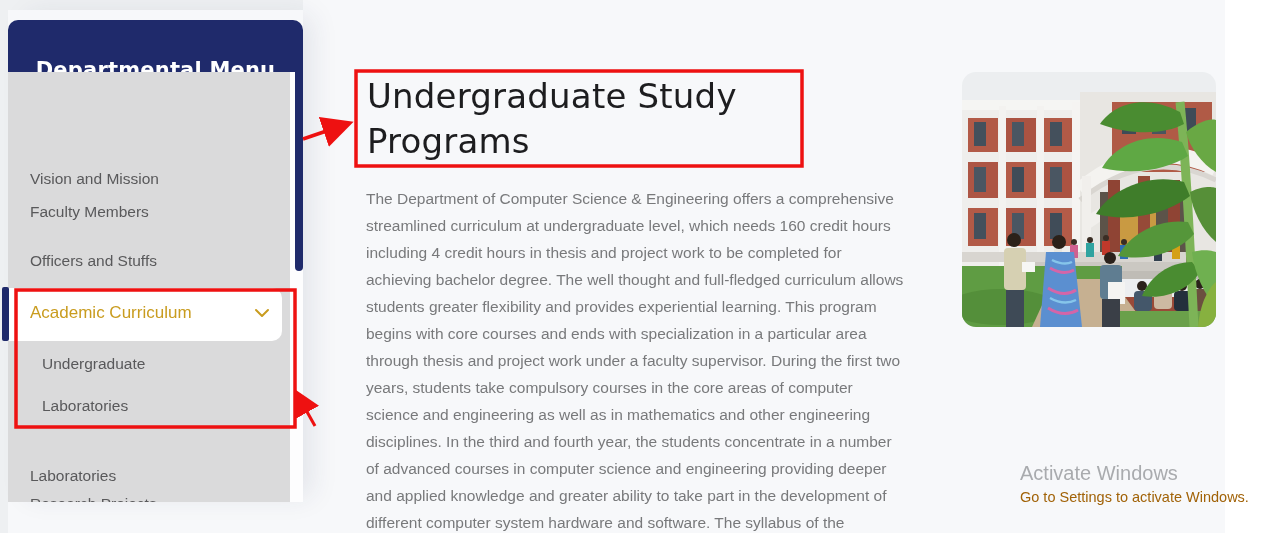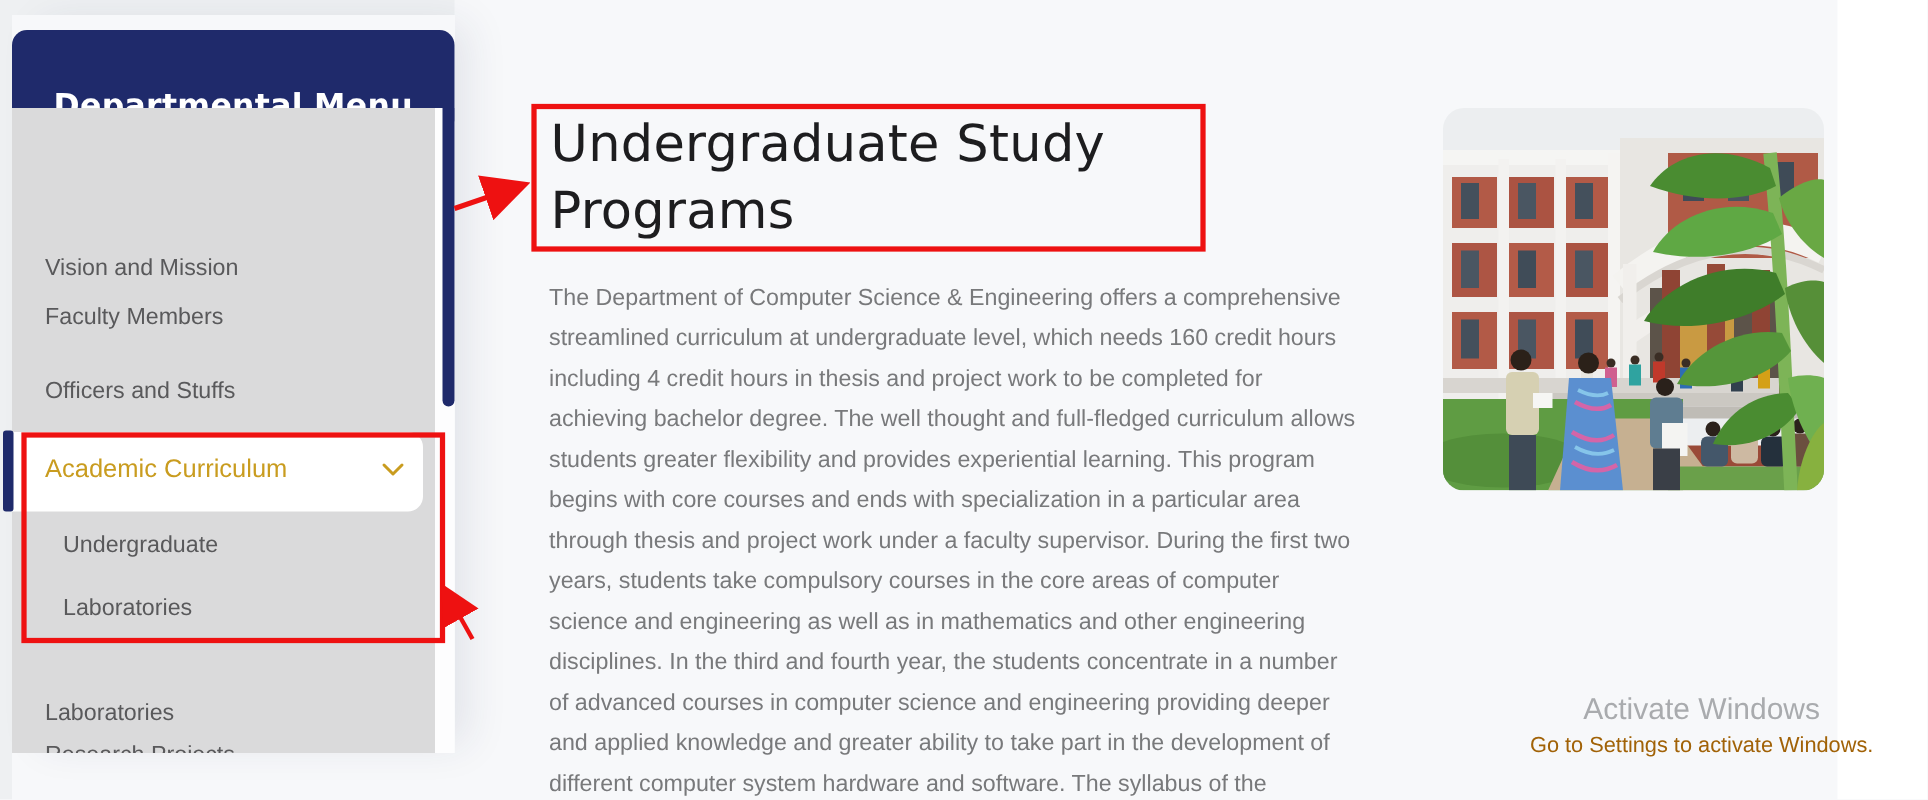--- a/index.html
+++ b/index.html
@@ -31,21 +31,21 @@
   
   .main-heading { position:absolute; left:367px; top:74px; width:440px;
                   font-family:"DejaVu Sans",sans-serif; font-weight:normal; font-size:34px; line-height:45px;
                   color:#1d1d1f; white-space:pre-line; letter-spacing:.2px; }
   .main-paragraph { position:absolute; left:366px; top:185px; width:575px;
                     font-size:15.5px; line-height:27px; color:#78797b; white-space:pre-line; }
 
   .campus-photo { position:absolute; left:962px; top:72px; width:254px; height:255px;
                   border-radius:14px; overflow:hidden; }
 
-  .watermark { position:absolute; left:1020px; top:460px; color:#a9abae;text-align:center; }
+  .watermark { position:absolute; left:1020px; top:460px; color:#a9abae; }
   .watermark .wm1 { font-size:20px; line-height:26px; font-family:"Liberation Sans",sans-serif; }
   .watermark .wm2 { font-size:14.5px; line-height:22px; color:#a16207; }
 
   .annotation-overlay { position:absolute; left:0; top:0; width:1285px; height:533px; pointer-events:none; }
 </style>
 </head>
 <body>
 
 <div class="bg-left-strip"></div>
 <div class="bg-top-strip"></div>

